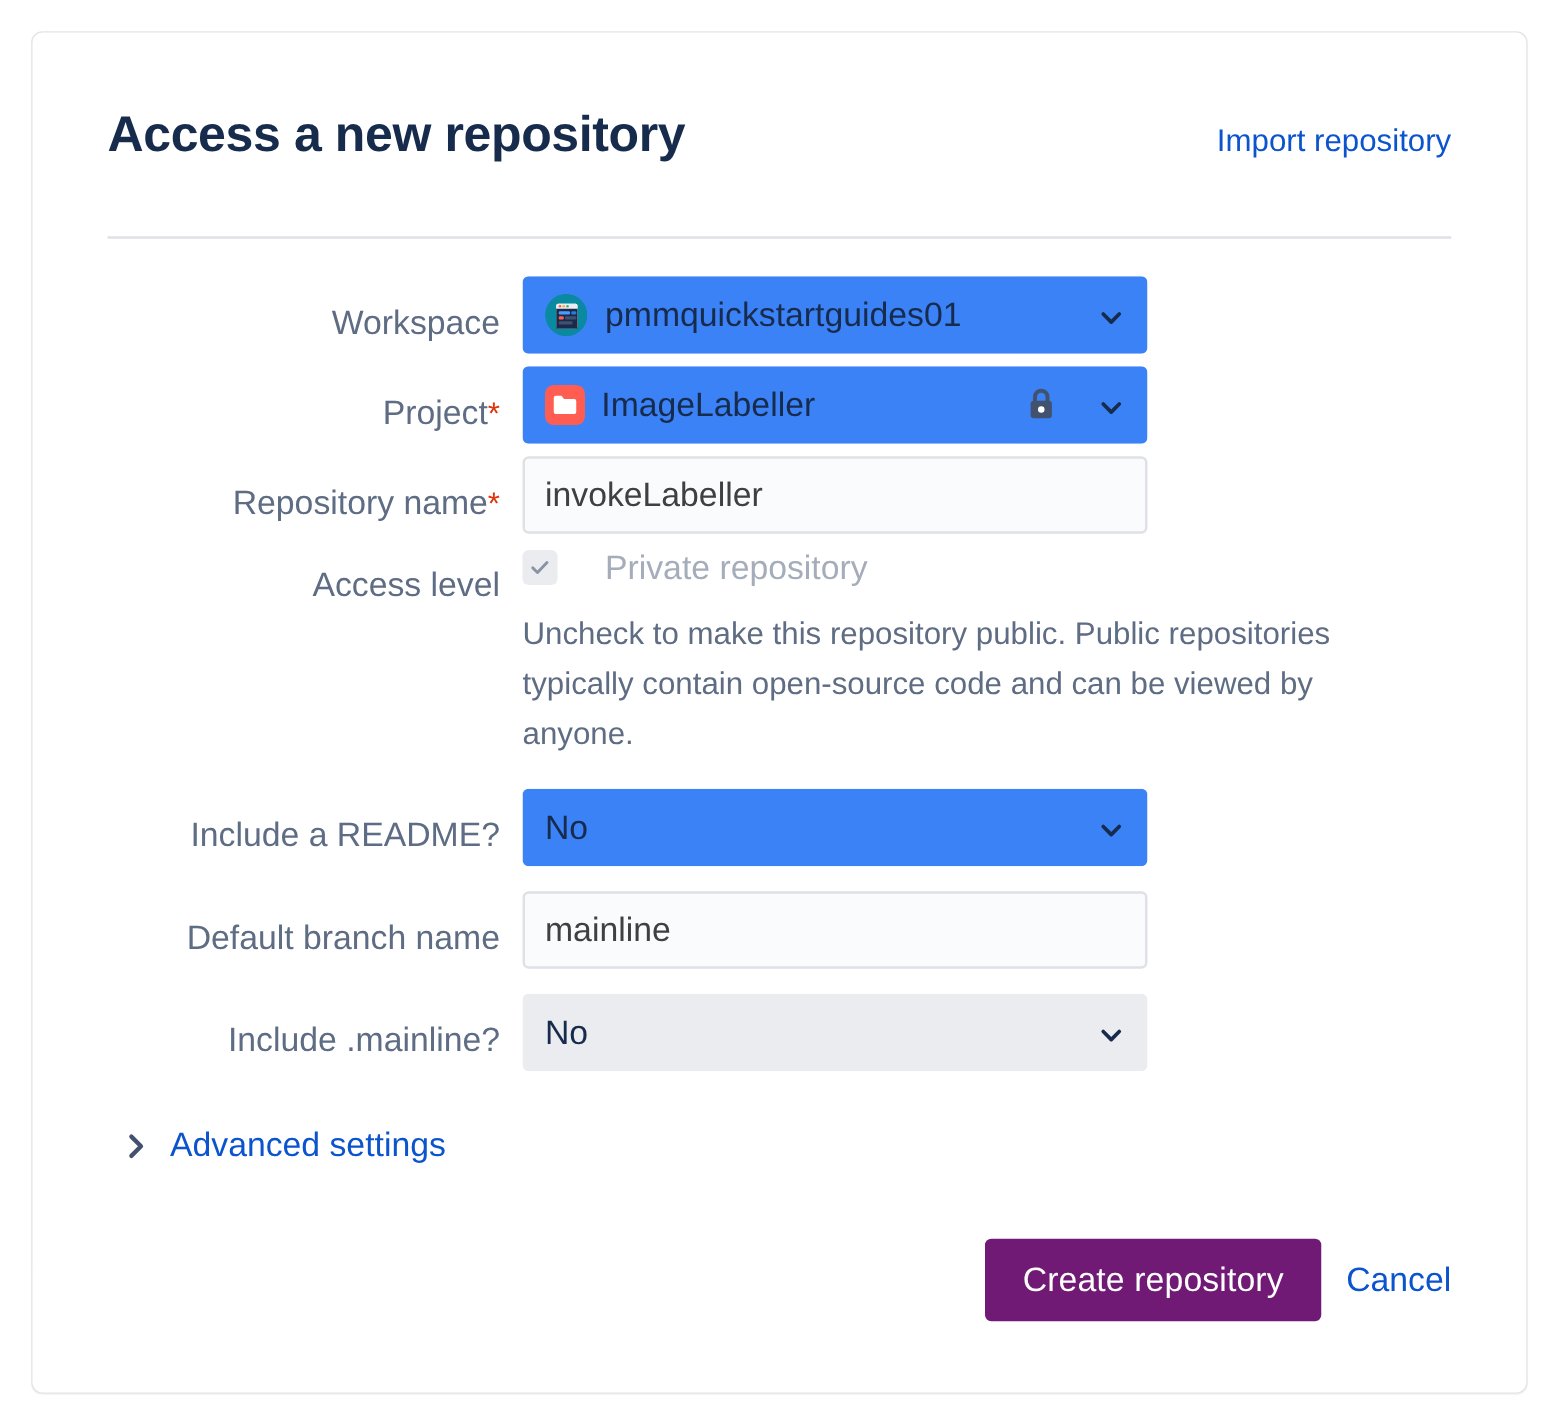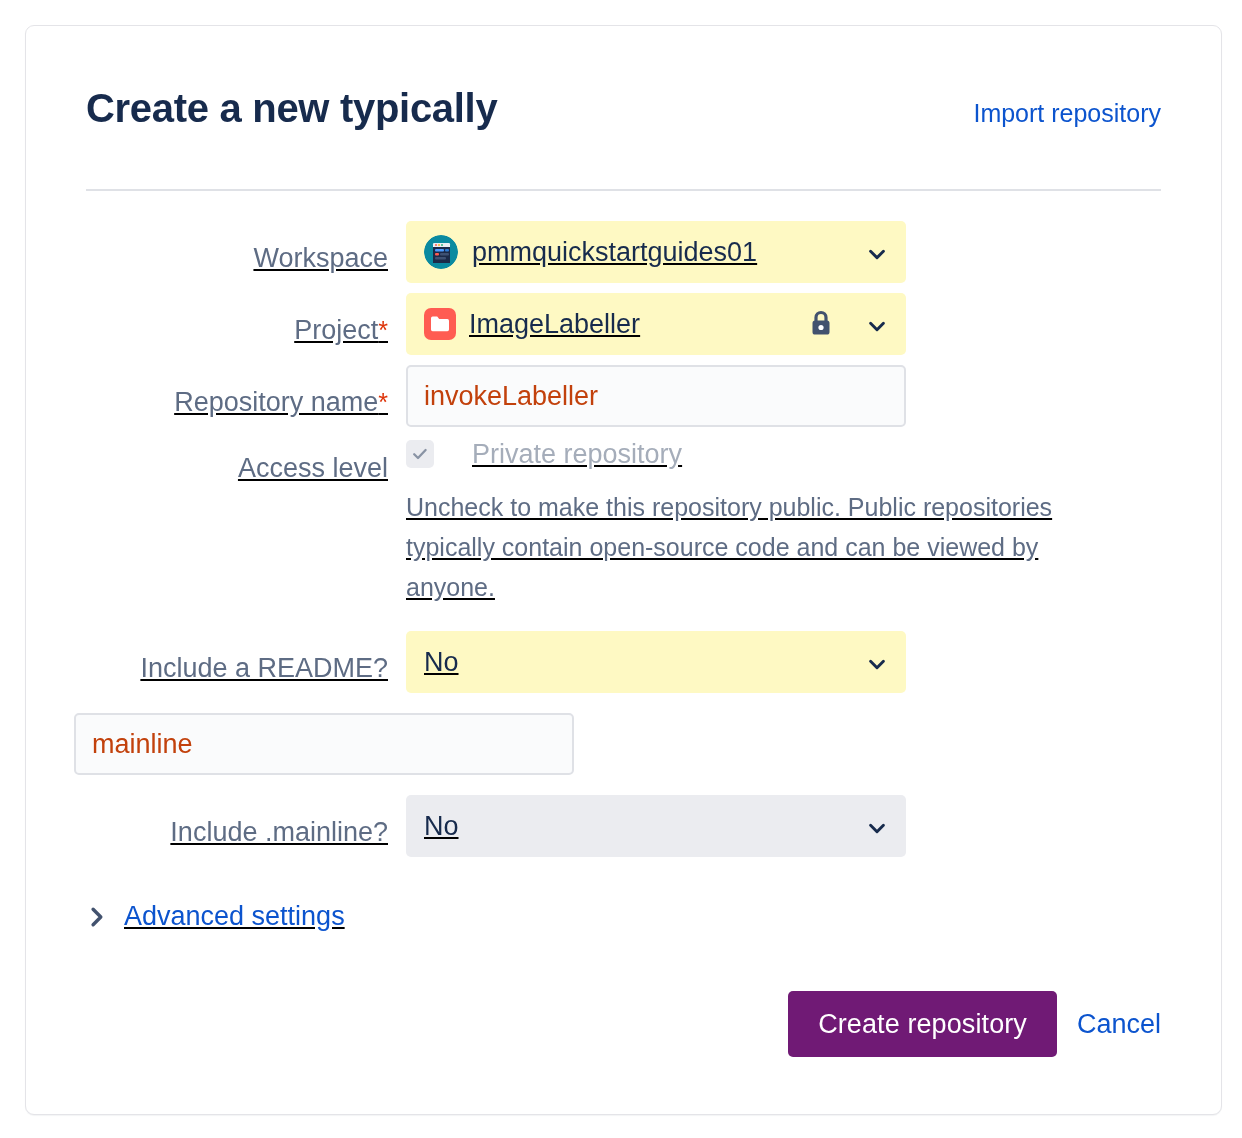--- a/index.html
+++ b/index.html
@@ -80,24 +80,23 @@
     left: 60px;
     right: 60px;
     top: 163px;
     height: 2px;
     background: #DFE1E6;
   }
 
   
   .form {
     position: absolute;
-    left: 48px;
+    left: 60px;
     top: 195px;
     width: 1077px;
-    text-decoration: underline;
   }
 
   .row {
     display: flex;
     align-items: flex-start;
     margin-bottom: 10px;
   }
   .label-col {
     width: 332px;
     flex: 0 0 332px;
@@ -113,21 +112,21 @@
   .label-col.pad-top-sm { padding-top: 14px; }
   .req { color: #DE350B; font-size: 25px; }
 
   .field-col { flex: 1 1 auto; }
 
   
   .select-box {
     position: relative;
     width: 500px;
     height: 62px;
-    background: #fef9c3;
+    background: #3b82f6;
     border: 2px solid transparent;
     border-radius: 5px;
     display: flex;
     align-items: center;
     padding: 0 16px;
     box-sizing: border-box;
     cursor: pointer;
     font-size: 27px;
     color: #172B4D;
   }
@@ -148,21 +147,21 @@
   .text-input {
     width: 500px;
     height: 62px;
     background: #FAFBFC;
     border: 2px solid #DFE1E6;
     border-radius: 5px;
     padding: 0 16px;
     box-sizing: border-box;
     font-family: "Liberation Sans", sans-serif;
     font-size: 27px;
-    color: #c2410c;
+    color: #404040;
     outline: none;
   }
   .text-input::placeholder { color: #7A869A; }
 
   
   .ws-avatar {
     flex: 0 0 auto;
     width: 34px;
     height: 34px;
     border-radius: 50%;
@@ -271,21 +270,21 @@
   }
 </style>
 </head>
 <body>
 
 <div class="page">
   <div class="card">
     <div class="card-inner">
 
       <div class="header">
-        <h1 class="page-title">Create a new typically</h1>
+        <h1 class="page-title">Access a new repository</h1>
         <a class="import-link">Import repository</a>
       </div>
       <div class="divider"></div>
 
       <div class="form">
 
         <div class="row">
           <div class="label-col pad-top">Workspace</div>
           <div class="field-col">
             <div class="select-box">
@@ -375,20 +374,21 @@
               <span class="chevron-down">
                 <svg width="22" height="22" viewBox="0 0 24 24">
                   <path d="M5 9 L12 16 L19 9" fill="none" stroke="#172B4D" stroke-width="3.2" stroke-linecap="round" stroke-linejoin="round"></path>
                 </svg>
               </span>
             </div>
           </div>
         </div>
 
         <div class="row" style="margin-top:20px;">
+          <div class="label-col pad-top">Default branch name</div>
           <div class="field-col">
             <input class="text-input" type="text" value="mainline" style="">
           </div>
         </div>
 
         <div class="row" style="margin-top:20px;">
           <div class="label-col pad-top">Include .mainline?</div>
           <div class="field-col">
             <div class="select-box hovered">
               <span class="value">No</span>

